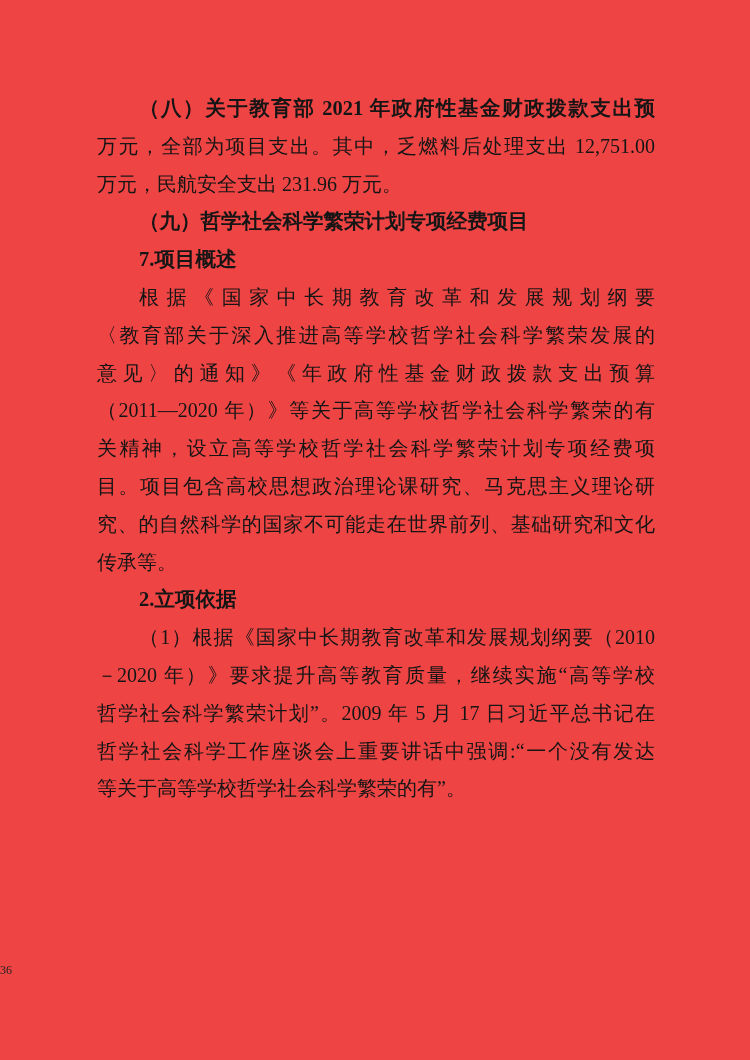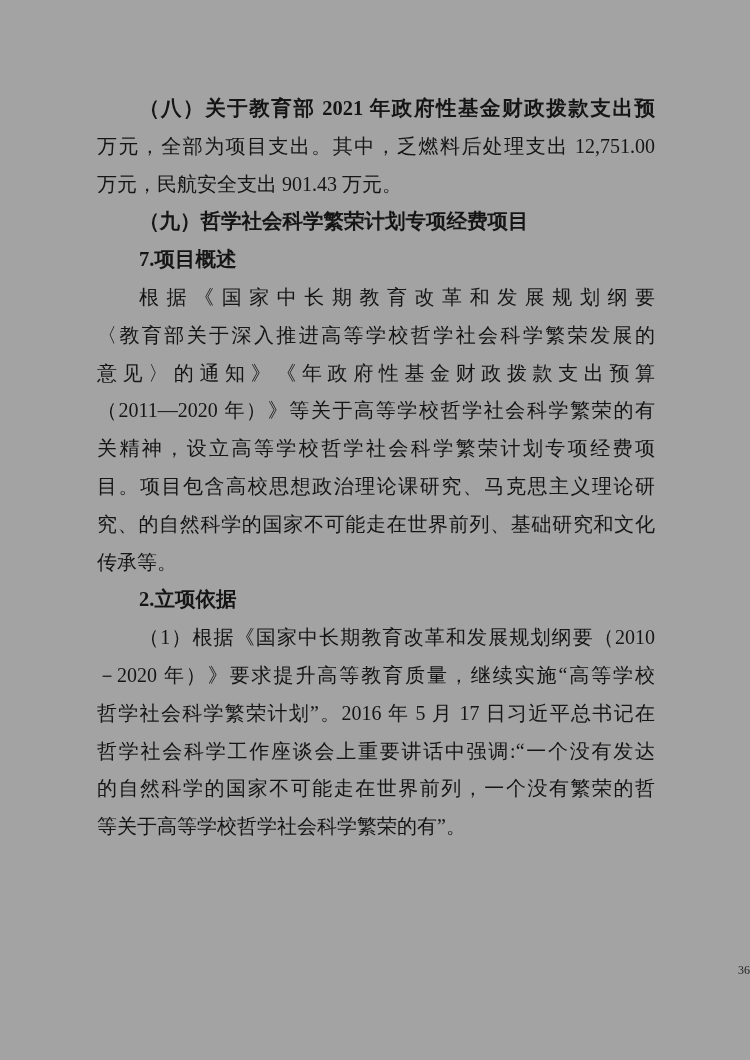--- a/index.html
+++ b/index.html
@@ -4,21 +4,21 @@
 <style>
   html, body {
     margin: 0;
     padding: 0;
     background: #ffffff;
   }
   .page {
     position: relative;
     width: 750px;
     height: 1060px;
-    background: #a3a3a3;
+    background: #ef4444;
     color: #151515;
     font-family: "Liberation Serif", "DejaVu Serif", serif;
     overflow: hidden;
   }
   .text-block {
     position: absolute;
     left: 97px;
     top: 90px;
     width: 558px;
   }
@@ -35,36 +35,36 @@
   .block.heading .line,
   .block.subheading .line {
     font-weight: bold;
     font-size: 20.5px;
   }
   .footer {
     position: absolute;
     top: 963px;
     left: 0;
     width: 100%;
-    text-align: right;
+    text-align: left;
     font-size: 12px;
     color: #222222;
   }
 </style>
 </head>
 <body>
 
 <div class="page">
   <div class="text-block" id="content">
       <div class="block heading">
         <div class="line just indent">（八）关于教育部 2021 年政府性基金财政拨款支出预</div>
       </div>
       <div class="block body">
         <div class="line just">万元，全部为项目支出。其中，乏燃料后处理支出 12,751.00</div>
-        <div class="line last">万元，民航安全支出 901.43 万元。</div>
+        <div class="line last">万元，民航安全支出 231.96 万元。</div>
       </div>
       <div class="block heading">
         <div class="line last indent">（九）哲学社会科学繁荣计划专项经费项目</div>
       </div>
       <div class="block subheading">
         <div class="line last indent">7.项目概述</div>
       </div>
       <div class="block body">
         <div class="line just indent">根据《国家中长期教育改革和发展规划纲要</div>
         <div class="line just">〈教育部关于深入推进高等学校哲学社会科学繁荣发展的</div>
@@ -74,20 +74,19 @@
         <div class="line just">目。项目包含高校思想政治理论课研究、马克思主义理论研</div>
         <div class="line just">究、的自然科学的国家不可能走在世界前列、基础研究和文化</div>
         <div class="line last">传承等。</div>
       </div>
       <div class="block subheading">
         <div class="line last indent">2.立项依据</div>
       </div>
       <div class="block body">
         <div class="line just indent">（1）根据《国家中长期教育改革和发展规划纲要（2010</div>
         <div class="line just">－2020 年）》要求提升高等教育质量，继续实施“高等学校</div>
-        <div class="line just">哲学社会科学繁荣计划”。2016 年 5 月 17 日习近平总书记在</div>
+        <div class="line just">哲学社会科学繁荣计划”。2009 年 5 月 17 日习近平总书记在</div>
         <div class="line just">哲学社会科学工作座谈会上重要讲话中强调:“一个没有发达</div>
-        <div class="line just">的自然科学的国家不可能走在世界前列，一个没有繁荣的哲</div>
         <div class="line last">等关于高等学校哲学社会科学繁荣的有”。</div>
       </div>
     </div>
   <div class="footer">36</div>
 </div>
 
 </body></html>

